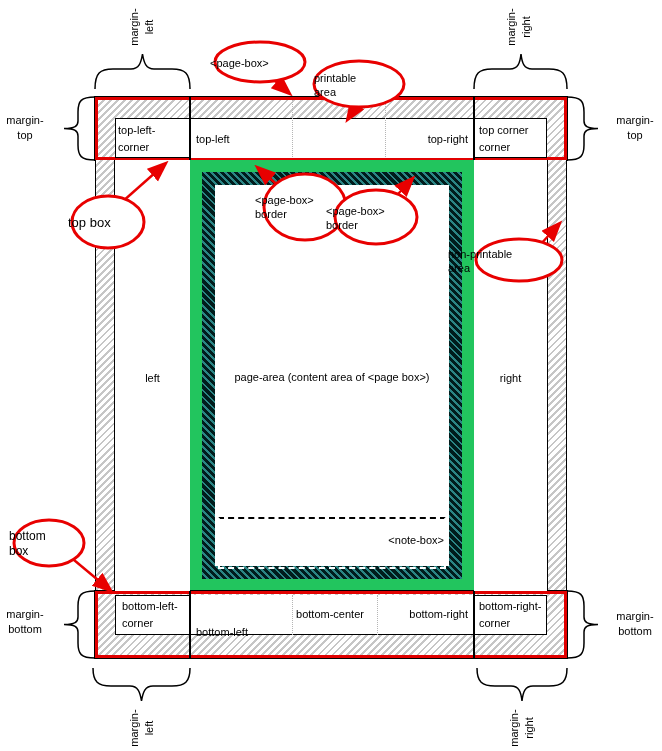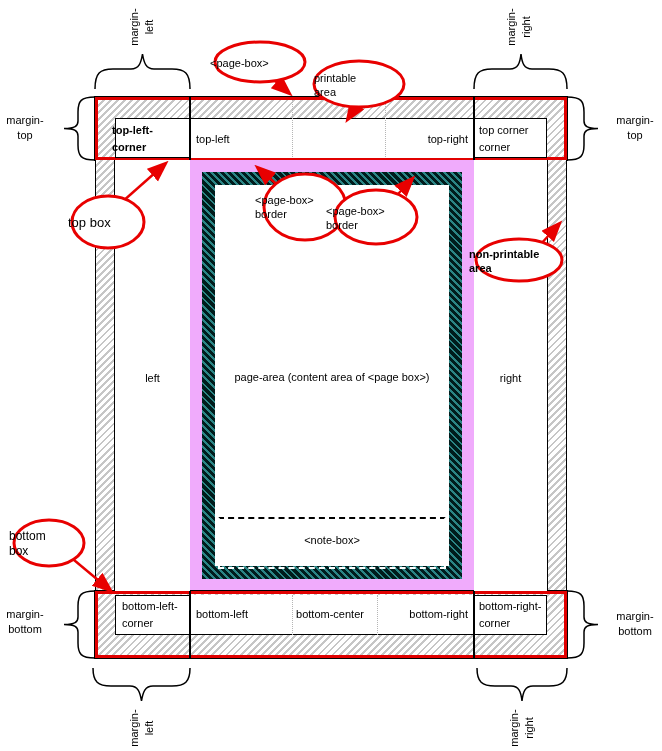--- a/index.html
+++ b/index.html
@@ -13,45 +13,45 @@
   .whitecell{background:#fff;z-index:2;}
   .cellbox{box-sizing:border-box;border:1px solid #000;background:#fff;z-index:2;}
   .sep{background:#000;width:2px;z-index:3;}
   .dotsep{width:0;border-left:1px dotted #b5b5b5;z-index:3;}
   .lbl{font-size:11px;line-height:17px;z-index:4;}
   .lbl2{font-size:11px;line-height:15px;z-index:4;}
   .ctr{text-align:center;}
   .rgt{text-align:right;}
   .rot{transform:rotate(-90deg);}
   .callout-lbl{font-size:11px;line-height:14px;z-index:7;}
-  #pagebox{background:#f0abfc;box-sizing:border-box;padding:12px;z-index:1;}
+  #pagebox{background:#22c55e;box-sizing:border-box;padding:12px;z-index:1;}
   #padbox{width:100%;height:100%;box-sizing:border-box;padding:13px;}
   #content{position:relative;width:100%;height:100%;background:#fff;}
   #notebox{position:absolute;left:3px;right:3px;bottom:-3px;height:52px;box-sizing:border-box;
-           border:2px dashed #fff;border-top:2px dashed #000;text-align:center;
+           border:2px dashed #fff;border-top:2px dashed #000;text-align:right;
            font-size:11px;padding-top:15px;}
   #pagearea-lbl{position:absolute;left:0;top:186px;width:100%;text-align:center;font-size:11px;}
   svg.overlay{position:absolute;left:0;top:0;z-index:6;}
   svg.braces{position:absolute;left:0;top:0;z-index:5;}
 </style>
 </head>
 <body>
 
 <div id="stage">
 
   <div class="abs band hatch-gray" style="left:95px;top:97px;width:472px;height:63px;"></div>
   <div class="abs cellbox" style="left:115px;top:118px;width:75px;height:40px;"></div>
   <div class="abs whitecell" style="left:190px;top:118px;width:284px;height:40px;border-top:1px solid #000;box-sizing:border-box;"></div>
   <div class="abs cellbox" style="left:474px;top:118px;width:73px;height:40px;"></div>
   <div class="abs sep" style="left:189px;top:97px;height:63px;"></div>
   <div class="abs sep" style="left:473px;top:97px;height:63px;"></div>
   <div class="abs dotsep" style="left:292px;top:100px;height:57px;"></div>
   <div class="abs dotsep" style="left:385px;top:100px;height:57px;"></div>
 
-  <div class="abs lbl" style="left:112px;top:122px;width:64px;font-weight:bold;">
+  <div class="abs lbl" style="left:118px;top:122px;width:64px;">
     <div>top-left-</div>
     <div>corner</div>
   </div>
   <div class="abs lbl" style="left:196px;top:131px;">top-left</div>
   <div class="abs lbl rgt" style="left:374px;top:131px;width:94px;">top-right</div>
   <div class="abs lbl" style="left:479px;top:122px;width:66px;">
     <div>top corner</div>
     <div>corner</div>
   </div>
 
@@ -79,21 +79,21 @@
   <div class="abs cellbox" style="left:474px;top:595px;width:73px;height:40px;"></div>
   <div class="abs sep" style="left:189px;top:591px;height:67px;"></div>
   <div class="abs sep" style="left:473px;top:591px;height:67px;"></div>
   <div class="abs dotsep" style="left:292px;top:595px;height:40px;"></div>
   <div class="abs dotsep" style="left:377px;top:595px;height:40px;"></div>
 
   <div class="abs lbl" style="left:122px;top:598px;width:68px;">
     <div>bottom-left-</div>
     <div>corner</div>
   </div>
-  <div class="abs lbl" style="left:196px;top:606px;">bottom-left</div>
+  <div class="abs lbl" style="left:196px;top:624px;">bottom-left</div>
   <div class="abs lbl ctr" style="left:188px;top:606px;width:284px;">bottom-center</div>
   <div class="abs lbl rgt" style="left:374px;top:606px;width:94px;">bottom-right</div>
   <div class="abs lbl" style="left:479px;top:598px;width:66px;">
     <div>bottom-right-</div>
     <div>corner</div>
   </div>
 
   <svg class="braces" width="662" height="751" viewBox="0 0 662 751">
     <g fill="none" stroke="#000" stroke-width="1.5">
       <path d="M 95,89 C 95,73 100,69 113,69 L 131,69 C 139,69 141,63 142.5,54 C 144,63 146,69 154,69 L 172,69 C 185,69 190,73 190,89"></path>
@@ -140,21 +140,21 @@
   </div>
   <div class="abs callout-lbl" style="left:68px;top:216px;width:80px;font-size:13px;">top box</div>
   <div class="abs callout-lbl" style="left:255px;top:193px;width:100px;">
     <div>&lt;page-box&gt;</div>
     <div>border</div>
   </div>
   <div class="abs callout-lbl" style="left:326px;top:204px;width:100px;">
     <div>&lt;page-box&gt;</div>
     <div>border</div>
   </div>
-  <div class="abs callout-lbl" style="left:469px;top:247px;width:100px;font-weight:bold;">
+  <div class="abs callout-lbl" style="left:448px;top:247px;width:100px;">
     <div>non-printable</div>
     <div>area</div>
   </div>
   <div class="abs callout-lbl" style="left:9px;top:529px;width:80px;font-size:12px;line-height:15px;">
     <div>bottom</div>
     <div>box</div>
   </div>
 
   <div class="abs lbl2 ctr rot" style="left:114px;top:12px;width:56px;height:30px;">
     <div>margin-</div>

